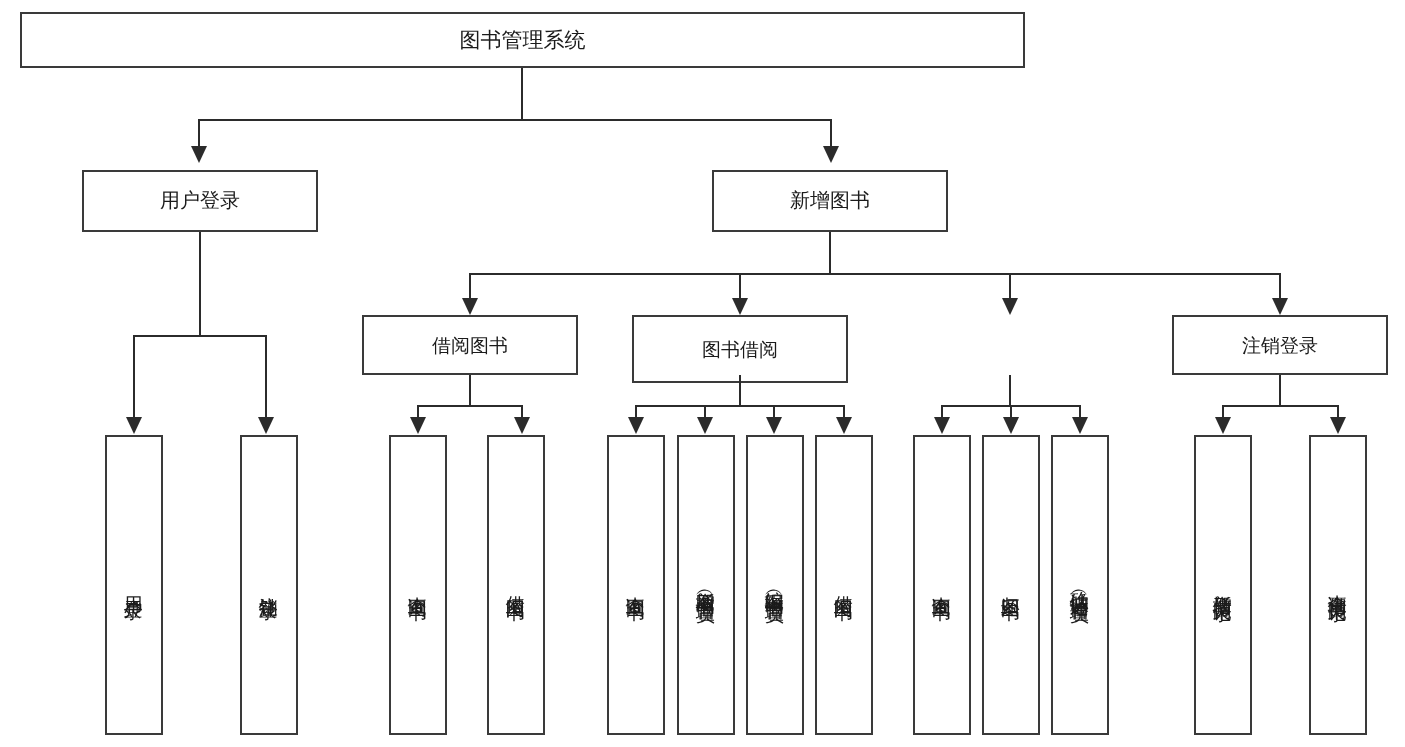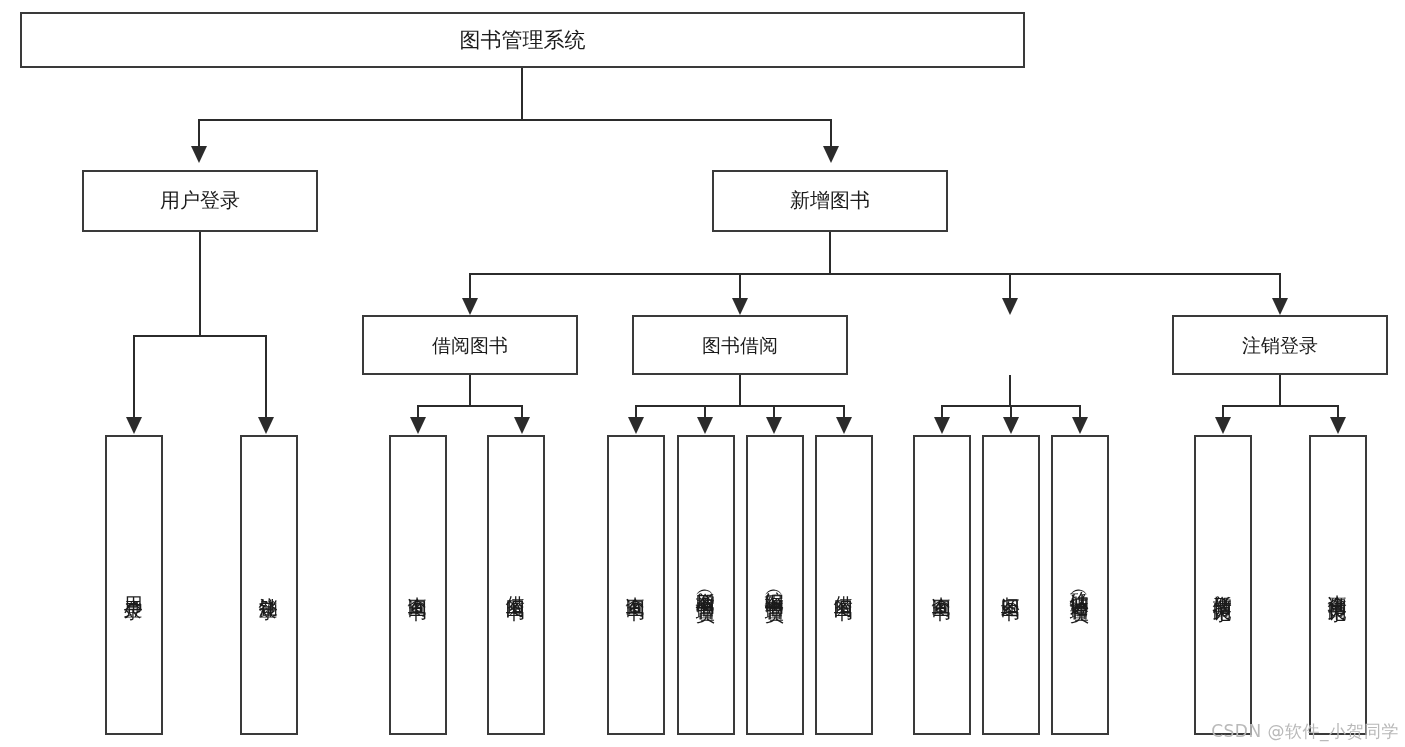--- a/index.html
+++ b/index.html
@@ -123,21 +123,21 @@
   <div class="ln v" style="left:739px; top:273px; width:2px; height:26px;"></div>
   <div class="arrow" style="left:732px; top:298px;"></div>
   <div class="ln v" style="left:1009px; top:273px; width:2px; height:26px;"></div>
   <div class="arrow" style="left:1002px; top:298px;"></div>
   <div class="ln v" style="left:1279px; top:273px; width:2px; height:26px;"></div>
   <div class="arrow" style="left:1272px; top:298px;"></div>
 
   <div class="node lvl3" style="left:362px; top:315px; width:216px; height:60px;">
     <span>借阅图书</span>
   </div>
-  <div class="node lvl3" style="left:632px; top:315px; width:216px; height:60px;">
+  <div class="node lvl3" style="left:632px; top:315px; width:216px; height:68px;">
     <span>图书借阅</span>
   </div>
   <div class="node lvl3" style="left:1172px; top:315px; width:216px; height:60px;">
     <span>注销登录</span>
   </div>
 
   <div class="ln v" style="left:469px; top:375px; width:2px; height:31px;"></div>
   <div class="ln h" style="left:417px; top:405px; width:106px; height:2px;"></div>
   <div class="ln v" style="left:417px; top:405px; width:2px; height:13px;"></div>
   <div class="arrow" style="left:410px; top:417px;"></div>
@@ -208,15 +208,14 @@
     <span class="vtext">确认归还（管理员）</span>
   </div>
 
   <div class="node leaf" style="left:1194px; top:435px; width:58px; height:300px;">
     <span class="vtext">新增借阅记录</span>
   </div>
   <div class="node leaf" style="left:1309px; top:435px; width:58px; height:300px;">
     <span class="vtext">查询借阅记录</span>
   </div>
 
-  <div id="watermark">CSDN @软件_小贺同学</div>
 
 </div>
 
 </body></html>

